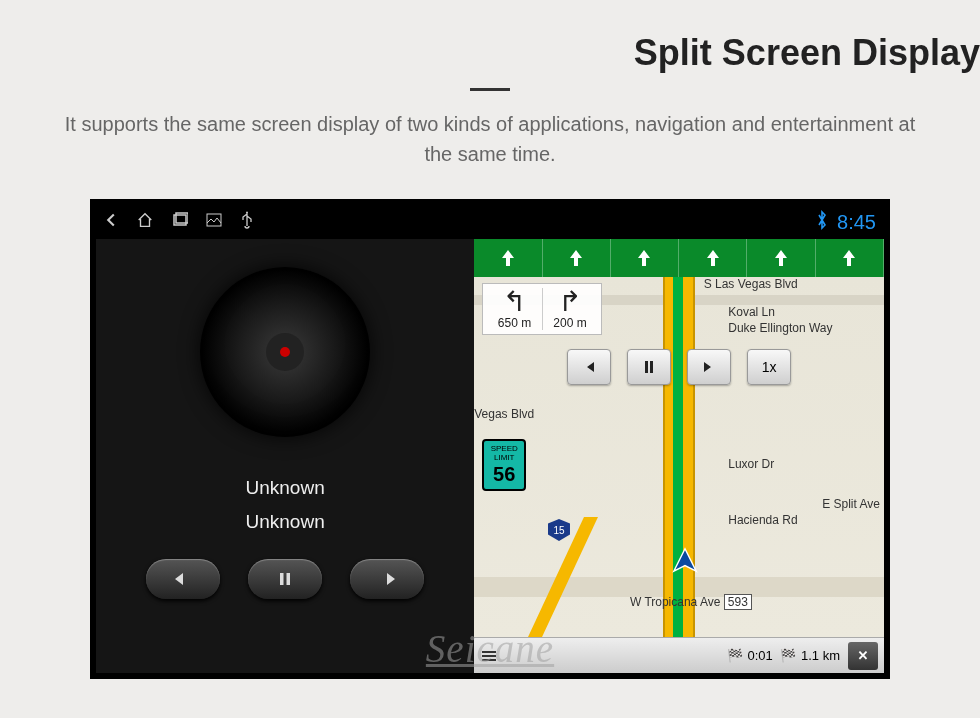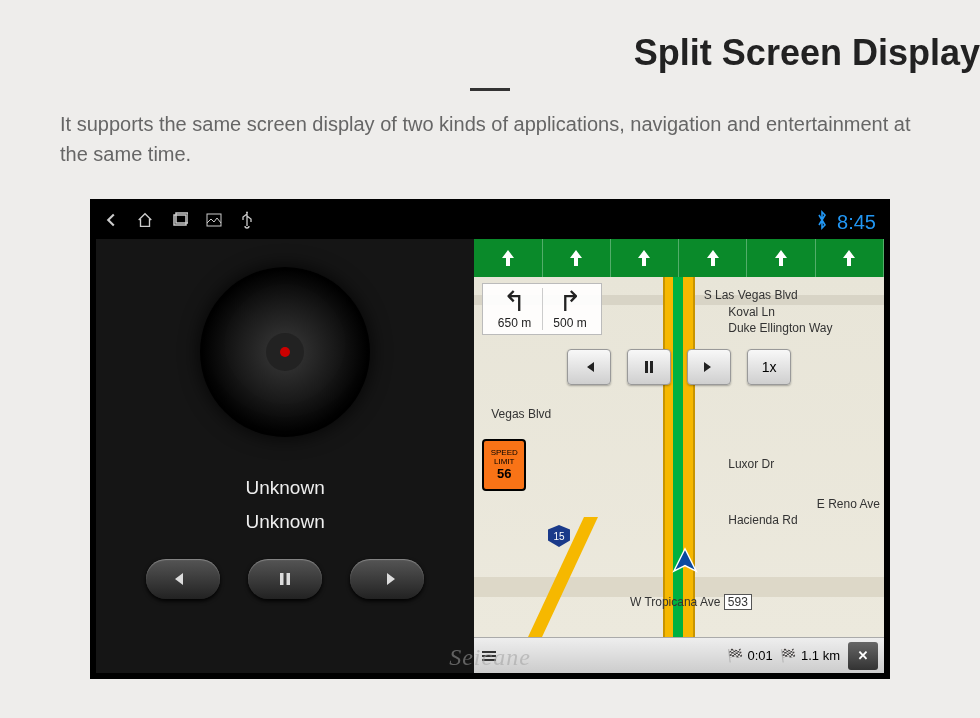--- a/index.html
+++ b/index.html
@@ -17,21 +17,21 @@
     color: #222;
     padding-top: 32px;
   }
   .title-underline {
     width: 40px;
     height: 3px;
     background: #333;
     margin: 14px auto 18px auto;
   }
   .page-desc {
-    text-align: left;
+    text-align: center;
     color: #666;
     font-size: 20px;
     line-height: 1.5;
     max-width: 860px;
     margin: 0 auto 30px auto;
   }
   .device {
     width: 800px;
     height: 480px;
     background: #0a0a0a;
@@ -224,29 +224,29 @@
     border: 1px solid #999;
     border-radius: 4px;
     display: flex; align-items: center; justify-content: center;
     font-size: 14px;
     box-shadow: 0 1px 2px rgba(0,0,0,0.3);
   }
   .speed-sign {
     position: absolute;
     left: 8px; top: 200px;
     width: 44px; height: 52px;
-    background: #f97316;
+    background: #14b8a6;
     border: 2px solid #000;
     border-radius: 4px;
     display: flex; flex-direction: column;
     align-items: center; justify-content: center;
     font-size: 8px;
     line-height: 1.1;
   }
-  .speed-sign .num { font-size: 13px; font-weight: bold; }
+  .speed-sign .num { font-size: 20px; font-weight: bold; }
   .nav-bottom {
     position: absolute;
     left: 0; right: 0; bottom: 0;
     height: 36px;
     background: linear-gradient(#eee,#ccc);
     display: flex;
     align-items: center;
     padding: 0 6px;
     gap: 8px;
     font-size: 13px;
@@ -269,26 +269,27 @@
     color: #fff;
     font-size: 10px;
     border-radius: 3px;
     clip-path: polygon(50% 0, 100% 20%, 100% 70%, 50% 100%, 0 70%, 0 20%);
   }
   .watermark {
     position: absolute;
     bottom: 2px;
     left: 50%;
     transform: translateX(-50%);
-    font-size: 24px;
+    font-size: 39px;
     font-style: italic;
     font-family: Georgia, serif;
     color: rgba(160,160,160,0.55);
     pointer-events: none;
     letter-spacing: 1px;
+    text-decoration: underline;
   }
 </style>
 </head>
 <body>
 
 <h1 class="page-title">Split Screen Display</h1>
 <div class="title-underline"></div>
 <p class="page-desc">It supports the same screen display of two kinds of applications, navigation and entertainment at the same time.</p>
 
 <div class="device">
@@ -397,49 +398,49 @@
           </div>
       </div>
 
       <div class="map-body">
         <div class="road-h1"></div>
         <div class="road-h2"></div>
         <div class="road-v"></div>
         <div class="road-ramp"></div>
         <div class="route-line"></div>
 
-        <span class="street-label" style="top:11px;left:56%">S Las Vegas Blvd</span>
+        <span class="street-label" style="top:0;left:56%">S Las Vegas Blvd</span>
         <span class="street-label" style="top:28px;left:62%">Koval Ln</span>
         <span class="street-label" style="top:44px;left:62%">Duke Ellington Way</span>
         <span class="street-label" style="top:180px;left:62%">Luxor Dr</span>
         <span class="street-label" style="top:236px;left:62%">Hacienda Rd</span>
-        <span class="street-label" style="top:220px;right:4px">E Reno Ave</span>
-        <span class="street-label" style="top:130px;left:17px">Vegas Blvd</span>
+        <span class="street-label" style="top:220px;right:4px">E Split Ave</span>
+        <span class="street-label" style="top:130px;left:0">Vegas Blvd</span>
         <span class="street-label" style="bottom:28px;left:38%">
           <span>W Tropicana Ave</span>
           <span style="border:1px solid #555;padding:0 3px;background:#fff">593</span>
         </span>
 
-        <span class="shield" style="position:absolute;left:18%;bottom:90px">15</span>
+        <span class="shield" style="position:absolute;left:18%;bottom:96px">15</span>
 
         <div class="nav-vehicle">
           <svg width="28" height="28" viewBox="0 0 20 20">
               <path d="M10 2 L18 18 L10 14 L2 18 Z" fill="#0a4aa0" stroke="#fff" stroke-width="1"></path>
             </svg>
         </div>
       </div>
 
       <div class="turn-panel">
         <div class="turn-left">
           <span class="turn-arrow">↰</span>
           <span>650 m</span>
         </div>
         <div class="turn-right">
           <span class="turn-arrow">↱</span>
-          <span>500 m</span>
+          <span>200 m</span>
         </div>
       </div>
 
       <div class="nav-ctl-row">
         <div class="nbtn">
           <svg width="14" height="14" viewBox="0 0 14 14">
               <path d="M3 2 V12 M5 7 L12 2 V12 Z" fill="#222"></path>
             </svg>
         </div>
         <div class="nbtn">

